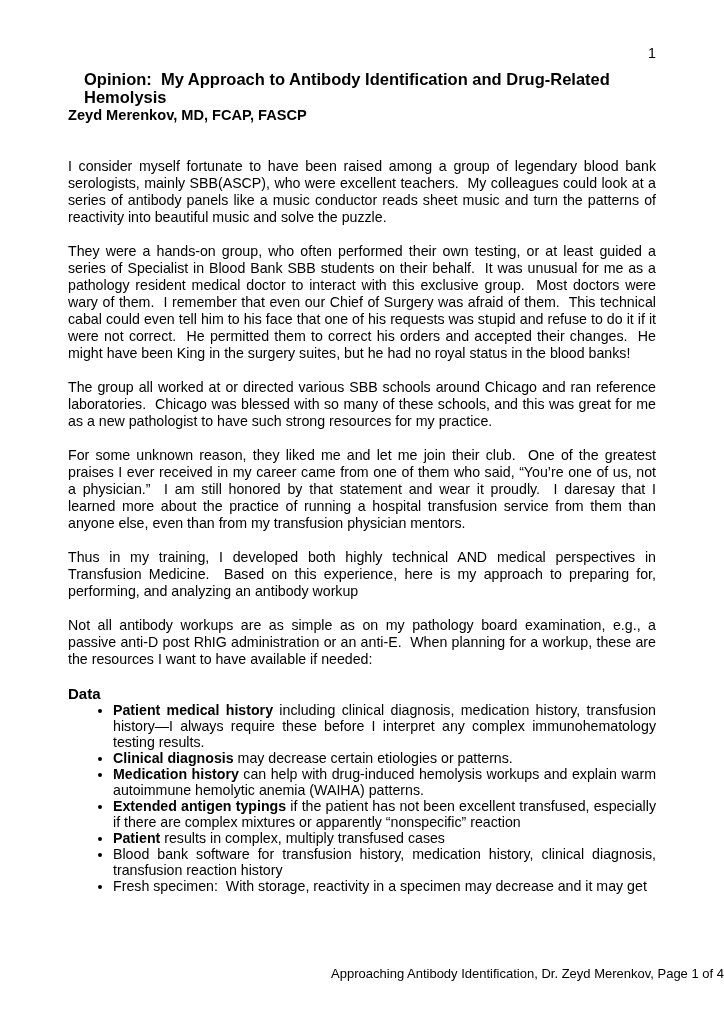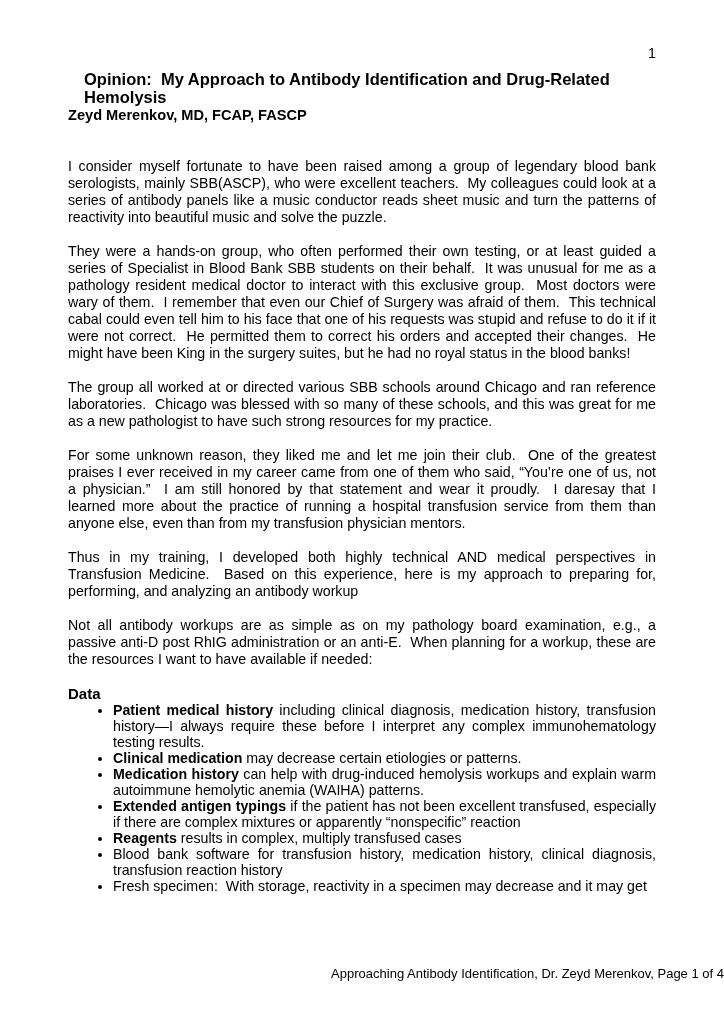--- a/index.html
+++ b/index.html
@@ -93,24 +93,24 @@
   <p class="para first">I consider myself fortunate to have been raised among a group of legendary blood bank serologists, mainly SBB(ASCP), who were excellent teachers.  My colleagues could look at a series of antibody panels like a music conductor reads sheet music and turn the patterns of reactivity into beautiful music and solve the puzzle.</p>
   <p class="para">They were a hands-on group, who often performed their own testing, or at least guided a series of Specialist in Blood Bank SBB students on their behalf.  It was unusual for me as a pathology resident medical doctor to interact with this exclusive group.  Most doctors were wary of them.  I remember that even our Chief of Surgery was afraid of them.  This technical cabal could even tell him to his face that one of his requests was stupid and refuse to do it if it were not correct.  He permitted them to correct his orders and accepted their changes.  He might have been King in the surgery suites, but he had no royal status in the blood banks!</p>
   <p class="para">The group all worked at or directed various SBB schools around Chicago and ran reference laboratories.  Chicago was blessed with so many of these schools, and this was great for me as a new pathologist to have such strong resources for my practice.</p>
   <p class="para">For some unknown reason, they liked me and let me join their club.  One of the greatest praises I ever received in my career came from one of them who said, “You’re one of us, not a physician.”  I am still honored by that statement and wear it proudly.  I daresay that I learned more about the practice of running a hospital transfusion service from them than anyone else, even than from my transfusion physician mentors.</p>
   <p class="para">Thus in my training, I developed both highly technical AND medical perspectives in Transfusion Medicine.  Based on this experience, here is my approach to preparing for, performing, and analyzing an antibody workup</p>
   <p class="para">Not all antibody workups are as simple as on my pathology board examination, e.g., a passive anti-D post RhIG administration or an anti-E.  When planning for a workup, these are the resources I want to have available if needed:</p>
 
   <h2 class="section-heading">Data</h2>
   <ul class="bullets">
     <li><b>Patient medical history</b><span> including clinical diagnosis, medication history, transfusion history—I always require these before I interpret any complex immunohematology testing results.</span></li>
-    <li><b>Clinical medication</b><span> may decrease certain etiologies or patterns.</span></li>
+    <li><b>Clinical diagnosis</b><span> may decrease certain etiologies or patterns.</span></li>
     <li><b>Medication history</b><span> can help with drug-induced hemolysis workups and explain warm autoimmune hemolytic anemia (WAIHA) patterns.</span></li>
     <li><b>Extended antigen typings</b><span> if the patient has not been excellent transfused, especially if there are complex mixtures or apparently “nonspecific” reaction</span></li>
-    <li><b>Reagents</b><span> results in complex, multiply transfused cases</span></li>
+    <li><b>Patient</b><span> results in complex, multiply transfused cases</span></li>
   </ul>
 
   <ul class="bullets">
     <li><b></b><span>Blood bank software for transfusion history, medication history, clinical diagnosis, transfusion reaction history</span></li>
     <li><b></b><span>Fresh specimen:  With storage, reactivity in a specimen may decrease and it may get</span></li>
   </ul>
 
   <div class="footer">Approaching Antibody Identification, Dr. Zeyd Merenkov, Page 1 of 4</div>
 
 </div>

